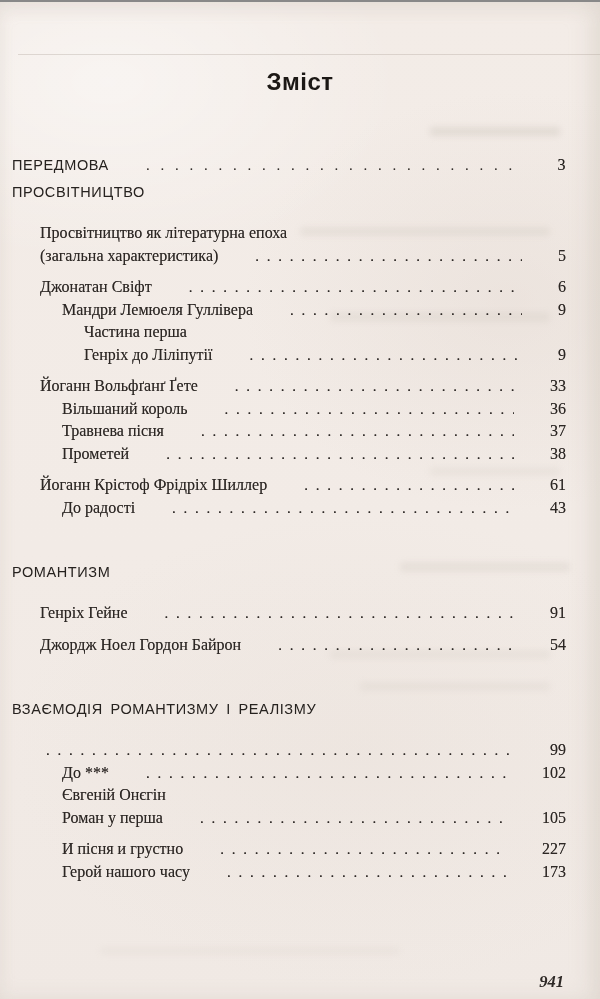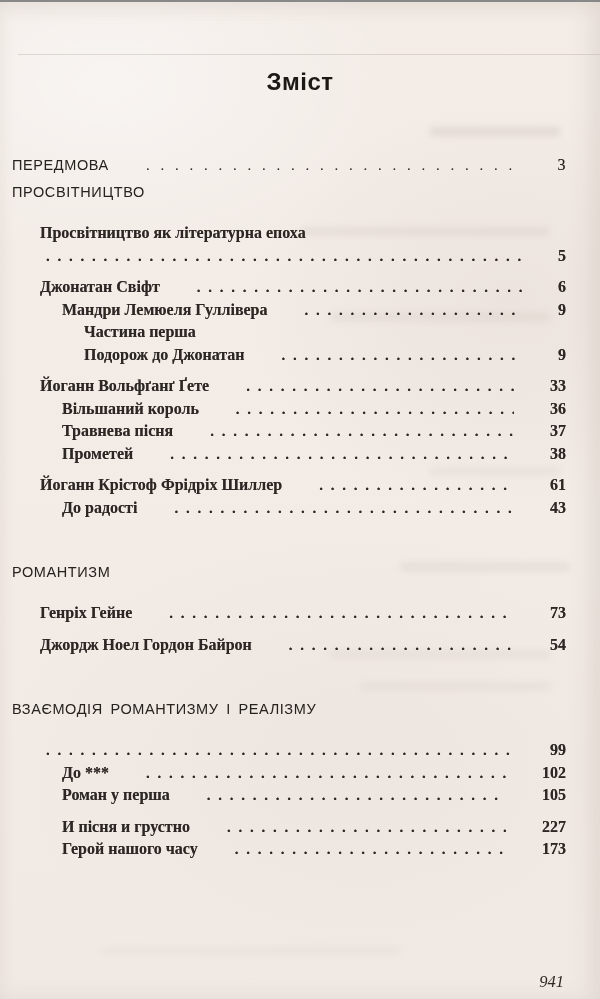--- a/index.html
+++ b/index.html
@@ -62,21 +62,20 @@
     font-size:14.5px;
     line-height:26px;
     letter-spacing:.6px;
     word-spacing:3px;
     color:#26221f;
   }
   .body-row{
     font-size:16px;
     line-height:22.5px;
     text-shadow:0 0 .3px rgba(44,39,36,.55);
-    font-weight:bold;
   }
   .i1{padding-left:28px;}
   .i2{padding-left:50px;}
   .i3{padding-left:72px;}
 
   .dots{
     flex:1 1 auto;
     overflow:hidden;
     white-space:nowrap;
     margin:0 5px 0 6px;
@@ -95,20 +94,21 @@
     text-shadow:0 0 .3px rgba(44,39,36,.55);
   }
   .folio{
     position:absolute;
     top:970px;
     right:36px;
     font-family:"Liberation Serif", serif;
     font-style:italic;
     font-size:16.5px;
     color:#2e2926;
+    font-weight:bold;
   }
 </style>
 </head>
 <body>
 
 <div class="page">
   <div class="scanline"></div>
   <div class="smudge sm1"></div>
   <div class="smudge sm2"></div>
   <div class="smudge sm3"></div>
@@ -132,40 +132,41 @@
       <div class="section tight">
         <div class="row heading-row">
           <span class="label">ПРОСВІТНИЦТВО</span>
         </div>
         <div class="groups">
           <div class="group">
             <div class="row body-row i1">
               <span class="label">Просвітництво як літературна епоха</span>
             </div>
             <div class="row body-row i1">
+              <span class="label">(загальна характеристика)</span>
               <span class="dots"></span>
               <span class="page-num">5</span>
             </div>
           </div>
           <div class="group">
             <div class="row body-row i1">
               <span class="label">Джонатан Свіфт</span>
               <span class="dots"></span>
               <span class="page-num">6</span>
             </div>
             <div class="row body-row i2">
               <span class="label">Мандри Лемюеля Гуллівера</span>
               <span class="dots"></span>
               <span class="page-num">9</span>
             </div>
             <div class="row body-row i3">
               <span class="label">Частина перша</span>
             </div>
             <div class="row body-row i3">
-              <span class="label">Подорож до Джонатан</span>
+              <span class="label">Генріх до Ліліпутії</span>
               <span class="dots"></span>
               <span class="page-num">9</span>
             </div>
           </div>
           <div class="group">
             <div class="row body-row i1">
               <span class="label">Йоганн Вольфґанґ Ґете</span>
               <span class="dots"></span>
               <span class="page-num">33</span>
             </div>
@@ -201,21 +202,21 @@
       </div>
       <div class="section">
         <div class="row heading-row">
           <span class="label">РОМАНТИЗМ</span>
         </div>
         <div class="groups">
           <div class="group">
             <div class="row body-row i1">
               <span class="label">Генріх Гейне</span>
               <span class="dots"></span>
-              <span class="page-num">73</span>
+              <span class="page-num">91</span>
             </div>
           </div>
           <div class="group">
             <div class="row body-row i1">
               <span class="label">Джордж Ноел Гордон Байрон</span>
               <span class="dots"></span>
               <span class="page-num">54</span>
             </div>
           </div>
         </div>
@@ -227,20 +228,23 @@
         <div class="groups">
           <div class="group">
             <div class="row body-row i1">
               <span class="dots"></span>
               <span class="page-num">99</span>
             </div>
             <div class="row body-row i2">
               <span class="label">До ***</span>
               <span class="dots"></span>
               <span class="page-num">102</span>
+            </div>
+            <div class="row body-row i2">
+              <span class="label">Євгеній Онєгін</span>
             </div>
             <div class="row body-row i2">
               <span class="label">Роман у перша</span>
               <span class="dots"></span>
               <span class="page-num">105</span>
             </div>
           </div>
           <div class="group">
             <div class="row body-row i2">
               <span class="label">И пісня и грустно</span>

